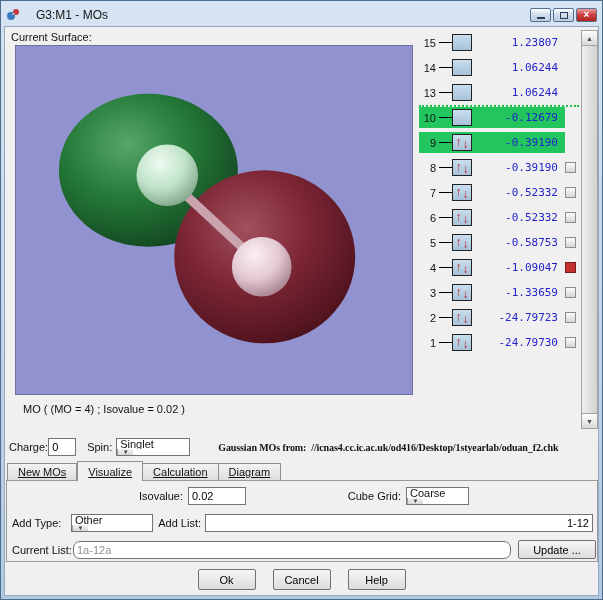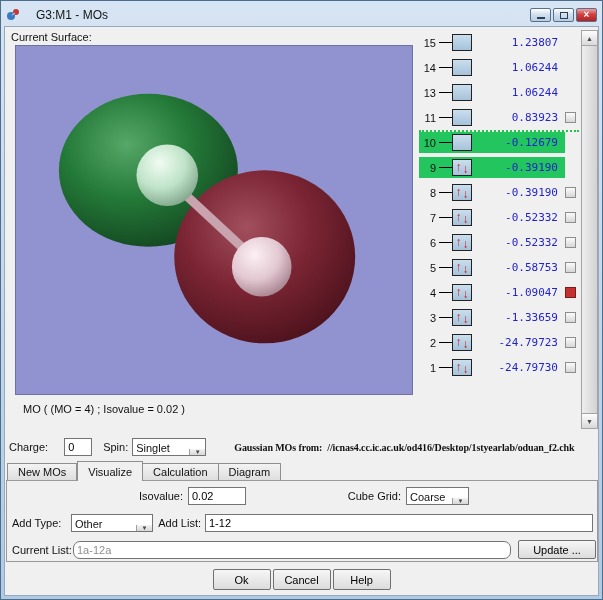--- a/index.html
+++ b/index.html
@@ -31,33 +31,33 @@
   .mo-energy{flex:1;text-align:right;padding-right:7px;font-family:"DejaVu Sans Mono",monospace;font-size:11px;color:#2323cc;}
   .mo-cb{width:11px;height:11px;border:1px solid #8d8d8d;background:linear-gradient(#fbfbfb,#d6d6d6);box-sizing:border-box;margin-right:3px;}
   .mo-cb.hidden{visibility:hidden;}
   .mo-cb.red{background:#c53030;border-color:#7c1b1b;}
   .mo-divider{height:0;border-top:2px dotted #24c24a;margin-bottom:-2px;position:relative;z-index:2;}
   .scrollbar{position:absolute;left:576px;top:3px;width:17px;height:399px;display:flex;flex-direction:column;background:#f3f3f3;}
   .sb-btn{height:16px;border:1px solid #a3a3a3;background:linear-gradient(#fdfdfd,#d9d9d9);display:flex;align-items:center;justify-content:center;font-size:7px;color:#4a4a4a;box-sizing:border-box;}
   .sb-thumb{flex:1;border:1px solid #a3a3a3;border-top:none;border-bottom:none;background:linear-gradient(90deg,#eeeeee,#d2d2d2);}
   .info-row{position:absolute;left:4px;right:4px;top:410px;height:20px;display:flex;align-items:center;white-space:nowrap;overflow:hidden;}
   .tinput{border:1px solid #747474;background:#fff;font:11px "Liberation Sans",sans-serif;padding:1px 3px;box-sizing:border-box;height:18px;}
-  .combo{height:18px;border:1px solid #747474;background:#fff;display:flex;align-items:flex-end;box-sizing:border-box;}
+  .combo{height:18px;border:1px solid #747474;background:#fff;display:flex;align-items:flex-start;box-sizing:border-box;flex-direction:column;}
   .combo .val{flex:1;padding:1px 3px;display:flex;align-items:center;overflow:hidden;}
   .combo .cbtn{width:15px;background:linear-gradient(#f3f3f3,#d7d7d7);border-left:1px solid #9f9f9f;display:flex;align-items:center;justify-content:center;font-size:6px;color:#444;}
   .src{font-weight:bold;font-size:10px;letter-spacing:-0.1px;margin-left:28px;font-family:Liberation Serif, serif;}
   .src .p{margin-left:5px;}
-  .tabstrip{position:absolute;left:2px;top:433px;height:20px;display:flex;align-items:flex-end;z-index:3;}
+  .tabstrip{position:absolute;left:2px;top:433px;height:20px;display:flex;align-items:flex-end;z-index:3;text-decoration:underline;}
   .tab{height:17px;padding:0 10px;display:flex;align-items:center;background:linear-gradient(#f3f3f3,#dedede);border:1px solid #8f8f8f;border-bottom:none;box-sizing:border-box;cursor:default;}
   .tab + .tab{border-left:none;}
   .tab.active{height:20px;background:#f0f0f0;position:relative;margin-bottom:-1px;z-index:4;border-left:1px solid #8f8f8f;}
   .tabpanel{position:absolute;left:1px;top:453px;width:592px;height:82px;border:1px solid #9a9a9a;background:#f0f0f0;box-sizing:border-box;text-decoration:underline;}
   .pl{position:absolute;}
   .ra{text-align:right;}
-  .footer{position:absolute;left:0;right:0;top:542px;display:flex;justify-content:center;gap:2px;}
+  .footer{position:absolute;left:0;right:0;top:542px;display:flex;justify-content:center;gap:17px;}
   .btn97{border:1px solid #707070;background:linear-gradient(#f6f6f6,#dcdcdc);font:11px "Liberation Sans",sans-serif;border-radius:2px;display:flex;align-items:center;justify-content:center;cursor:default;}
   .footer .btn97{width:58px;height:21px;}
   .gray{color:#8f8f8f;}
 </style>
 </head>
 <body>
 
 <div class="window">
   <div class="titlebar">
     <svg width="14" height="14" viewBox="0 0 14 14">
@@ -147,32 +147,20 @@
       <span class="mo-num">13</span>
       <span class="mo-line"></span>
       <span class="mo-box">
               <span class="arr up">↑</span>
               <span class="arr dn">↓</span>
             </span>
       <span class="mo-energy">1.06244</span>
     </span>
     <span class="mo-cb hidden"></span>
   </div>
-        <div class="mo-row">
-    <span class="mo-main">
-      <span class="mo-num">11</span>
-      <span class="mo-line"></span>
-      <span class="mo-box">
-              <span class="arr up">↑</span>
-              <span class="arr dn">↓</span>
-            </span>
-      <span class="mo-energy">0.83923</span>
-    </span>
-    <span class="mo-cb"></span>
-  </div>
         <div class="mo-divider"></div>
         <div class="mo-row hl">
     <span class="mo-main">
       <span class="mo-num">10</span>
       <span class="mo-line"></span>
       <span class="mo-box">
               <span class="arr up">↑</span>
               <span class="arr dn">↓</span>
             </span>
       <span class="mo-energy">-0.12679</span>
@@ -293,21 +281,21 @@
       <div class="sb-btn">
           <span>▲</span>
         </div>
       <div class="sb-thumb"></div>
       <div class="sb-btn">
           <span>▼</span>
         </div>
     </div>
 
     <div class="info-row">
-      <span style="margin-right:16px;">Charge:</span>
+      <span style="margin-right:0;">Charge:</span>
       <input class="tinput" style="width: 28px;" value="0">
       <span style="margin-left:11px;margin-right:4px;">Spin:</span>
       <div class="combo" style="width:74px;">
         <span class="val">Singlet</span>
         <span class="cbtn">▼</span>
       </div>
       <span class="src"><span>Gaussian MOs from:</span><span class="p">//icnas4.cc.ic.ac.uk/od416/Desktop/1styearlab/oduan_f2.chk</span></span>
     </div>
 
     <div class="tabstrip">
@@ -333,21 +321,21 @@
         <span class="val">Coarse</span>
         <span class="cbtn">▼</span>
       </div>
 
       <span class="pl" style="left:5px;top:36px;">Add Type:</span>
       <div class="pl combo" style="left:57px;top:33px;width:82px;margin-left:7px;">
         <span class="val">Other</span>
         <span class="cbtn">▼</span>
       </div>
       <span class="pl ra" style="left:146px;top:36px;width:48px;">Add List:</span>
-      <input class="pl tinput" style="left: 198px; top: 33px; width: 388px;" value="1-12">
+      <input class="pl tinput" style="left: 198px; top: 33px; width: 388px; text-align: right;" value="1-12">
 
       <span class="pl" style="left:5px;top:63px;">Current List:</span>
       <input class="pl tinput gray" style="left: 66px; top: 60px; width: 438px; border-radius: 7px;" value="1a-12a">
       <button class="pl btn97" style="left:511px;top:59px;width:78px;height:19px;">Update ...</button>
     </div>
 
     <div class="footer">
       <button class="btn97">Ok</button>
       <button class="btn97">Cancel</button>
       <button class="btn97">Help</button>

